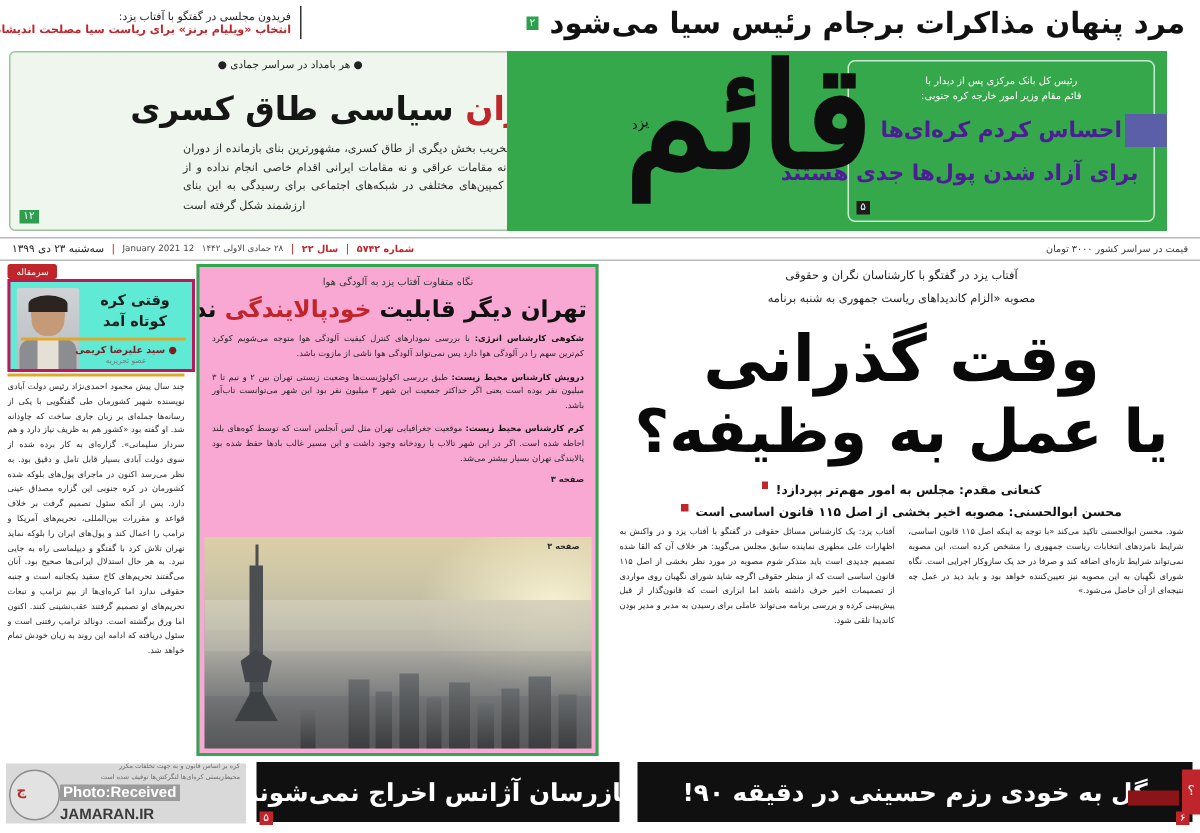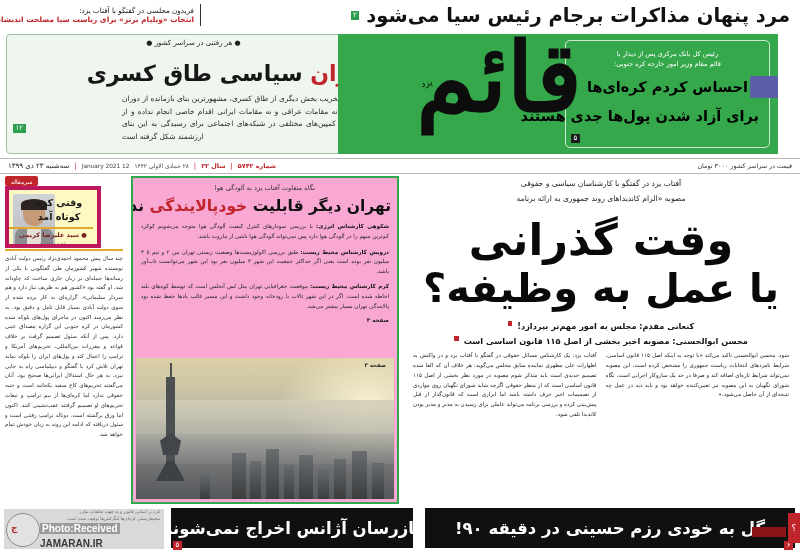--- a/index.html
+++ b/index.html
@@ -118,21 +118,21 @@
     position: absolute;
     top: 58px; right: 14px; left: 115px;
     font-size: 7.4px;
     line-height: 1.72;
     color: #2a2a2a;
     text-align: justify;
     text-align-last: left;
   }
   .mast-left .cornerpage {
     position: absolute;
-    left: 6px; bottom: 20px;
+    left: 6px; bottom: 4px;
   }
 
   
   .mast-green {
     position: absolute;
     right: 22px; top: 4px;
     width: 440px; height: 120px;
     background: #35a84b;
   }
   .mast-green-inner {
@@ -147,21 +147,21 @@
   }
   .mast-green-inner .kicker {
     font-size: 6.6px;
     color: #ffffff;
     line-height: 1.55;
   }
   .mast-green-inner .gh {
     margin-top: 8px;
     font-size: 14.5px;
     font-weight: bold;
-    color: #000000;
+    color: #4c1d95;
     line-height: 1.45;
     white-space: nowrap;
   }
   .mast-green-inner .gpage {
     position: absolute;
     left: 5px; bottom: 4px;
   }
 
   
   .logo-wrap {
@@ -245,23 +245,23 @@
     left: 2px; top: 0;
     background: #c0252b;
     color: #fff;
     font-size: 6px;
     padding: 1.5px 6px;
     border-radius: 2px;
   }
   .ed-card {
     position: absolute;
     left: 2px; top: 10px;
-    width: 96px; height: 62px;
-    background: #fef9c3;
-    border: 4px solid #be185d;
+    width: 125px; height: 62px;
+    background: #5eead4;
+    border: 2px solid #be185d;
     box-sizing: border-box;
     overflow: hidden;
   }
   .ed-title {
     position: absolute;
     right: 6px; top: 6px;
     width: 64px;
     font-size: 9.6px;
     font-weight: bold;
     color: #1b1b1b;
@@ -622,21 +622,21 @@
     <div class="top-divider"></div>
     <div class="top-headline">
       <span class="txt">مرد پنهان مذاکرات برجام رئیس سیا می‌شود</span>
       <span class="pagebox">۲</span>
     </div>
   </div>
 
   <div class="masthead">
 
     <div class="mast-left">
-      <div class="seraser">● هر رفتنی در سراسر کشور ●</div>
+      <div class="seraser">● هر بامداد در سراسر جمادی ●</div>
       <div class="hl">
         <span class="red">ایران</span><span> سیاسی طاق کسری</span>
       </div>
       <div class="lede">به دنبال تخریب بخش دیگری از طاق کسری، مشهورترین بنای بازمانده از دوران ساسانی نه مقامات عراقی و نه مقامات ایرانی اقدام خاصی انجام نداده و از همین رو کمپین‌های مختلفی در شبکه‌های اجتماعی برای رسیدگی به این بنای ارزشمند شکل گرفته است</div>
       <div class="pagebox cornerpage">۱۲</div>
     </div>
 
     <div class="mast-green">
       <div class="mast-green-inner">
         <div class="kicker">رئیس کل بانک مرکزی پس از دیدار با</div>
@@ -720,22 +720,22 @@
         <div class="bld" style="left:64px;width:10px;height:26px;"></div>
         <div class="tower-mast"></div>
         <div class="tower-shaft"></div>
         <div class="tower-pod"></div>
         <div class="tower-base"></div>
         <div class="caption">صفحه ۳</div>
       </div>
     </div>
 
     <div class="right">
-      <div class="r-kicker">آفتاب یزد در گفتگو با کارشناسان سیاسی و حقوقی</div>
-      <div class="r-kicker">مصوبه «الزام کاندیداهای روند جمهوری به ارائه برنامه</div>
+      <div class="r-kicker">آفتاب یزد در گفتگو با کارشناسان نگران و حقوقی</div>
+      <div class="r-kicker">مصوبه «الزام کاندیداهای ریاست جمهوری به شنبه برنامه</div>
       <div class="r-head">
         <span class="l1">وقت گذرانی</span>
         <span class="l2">یا عمل به وظیفه؟</span>
       </div>
       <div class="r-bullets">
         <div class="b">
           <span class="sq"></span>
           <span>کنعانی مقدم: مجلس به امور مهم‌تر بپردازد!</span>
         </div>
         <div class="b">

